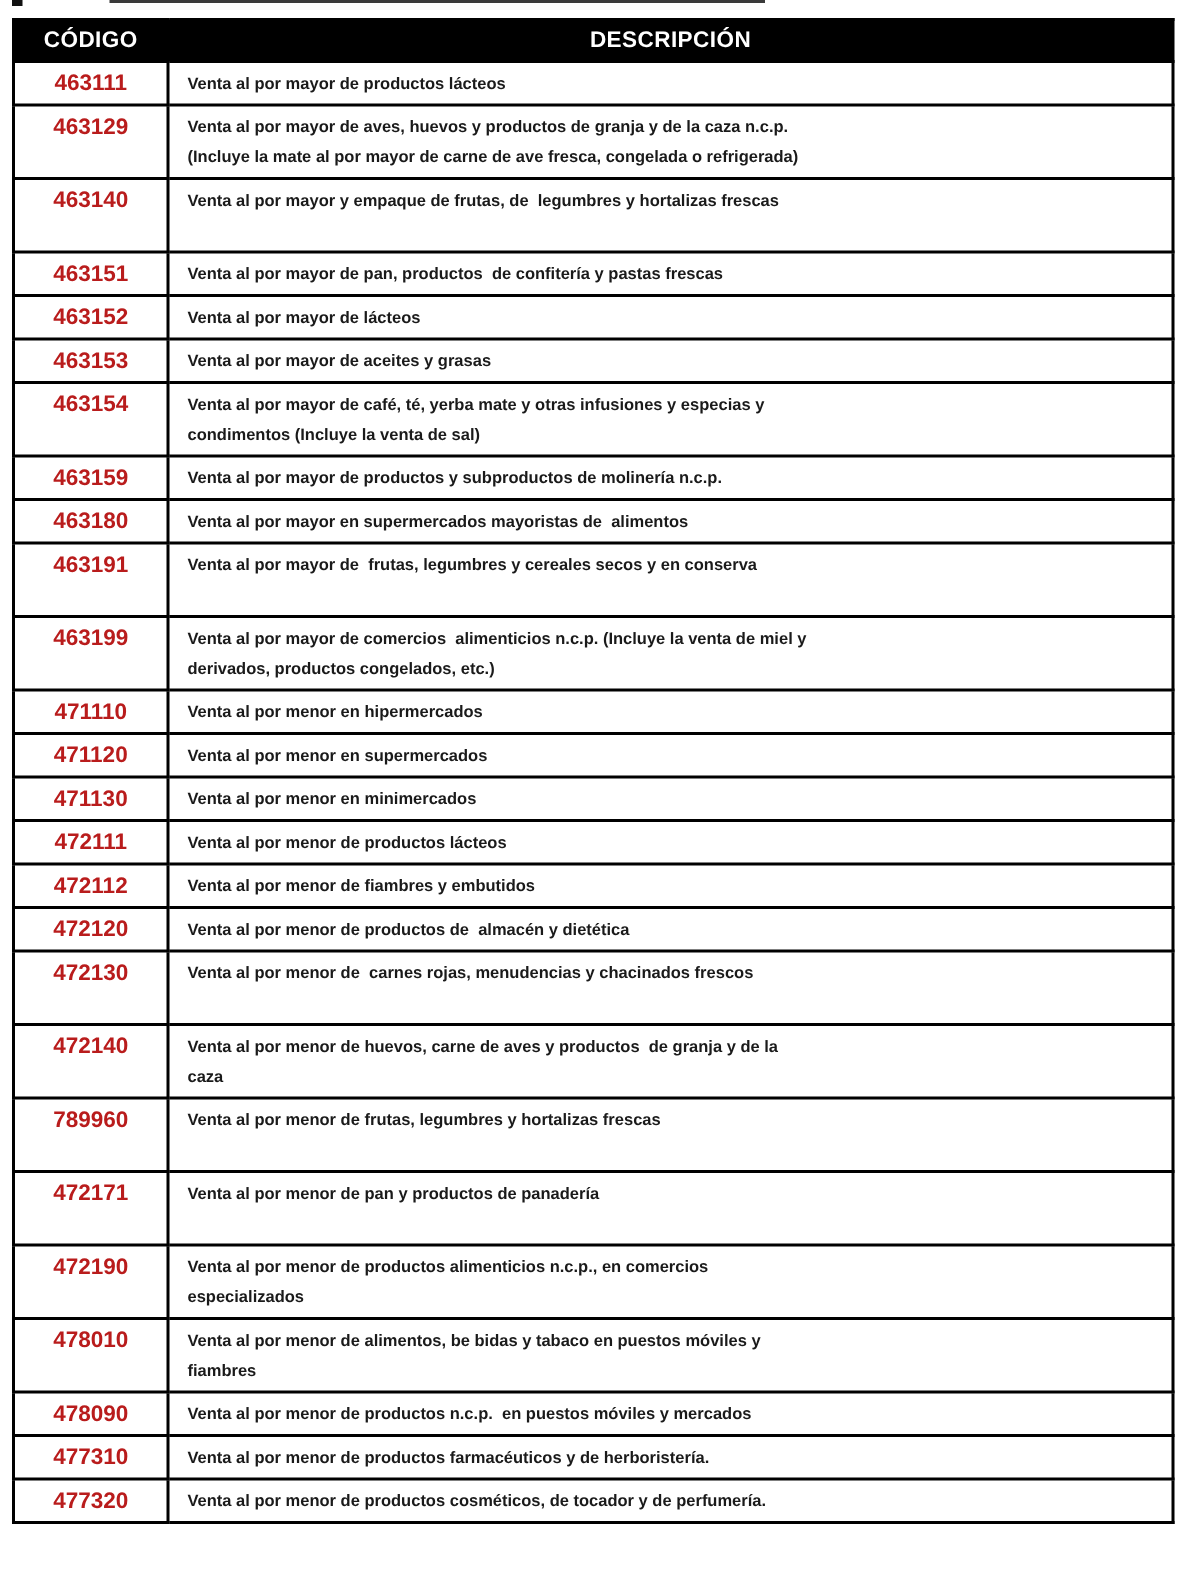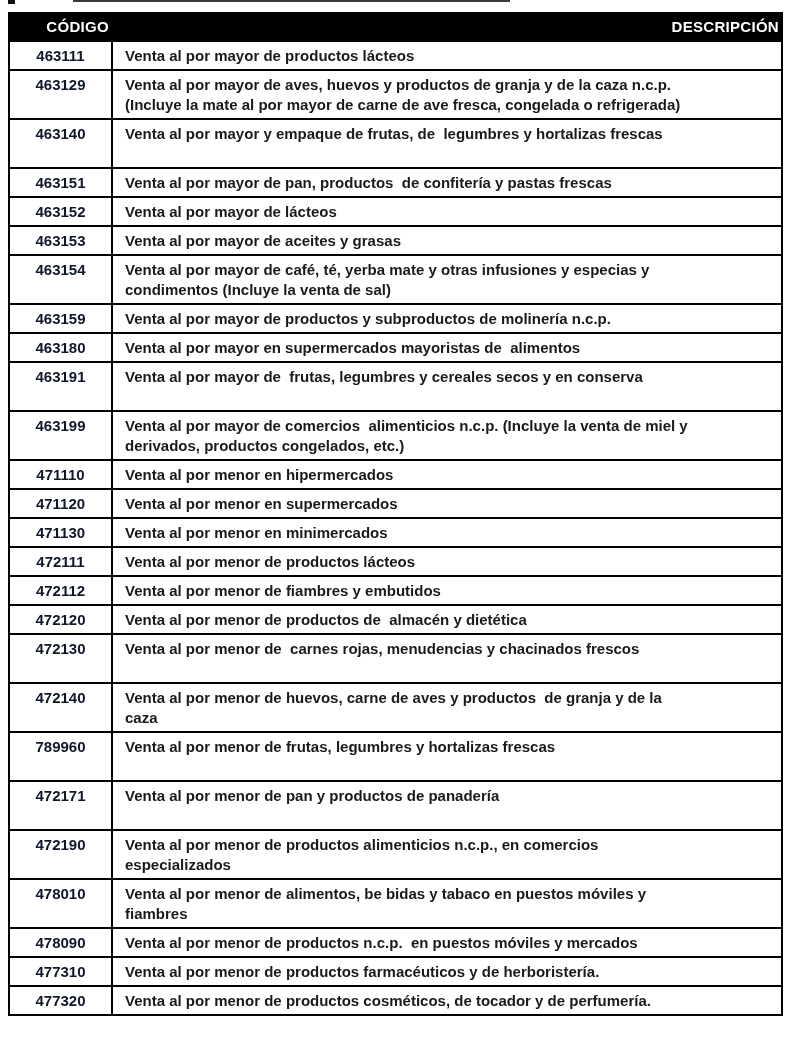--- a/index.html
+++ b/index.html
@@ -37,36 +37,36 @@
   table.codes th, table.codes td {
     border: 2px solid #000000;
     box-sizing: border-box;
   }
   thead th {
     background: #000000;
     color: #ffffff;
     font-size: 15px;
     font-weight: bold;
     letter-spacing: 0.3px;
-    text-align: right;
+    text-align: center;
     padding: 4px 2px;
     line-height: 18px;
   }
   td.code {
     text-align: center;
     vertical-align: top;
     font-size: 15px;
     font-weight: 600;
-    color: #0f172a;
+    color: #b91c1c;
     padding: 4px 2px 3px 2px;
     line-height: 20px;
   }
   td.desc {
     vertical-align: top;
-    font-size: 15px;
+    font-size: 11px;
     font-weight: 600;
     color: #1a1a1a;
     padding: 4px 10px 3px 12px;
   }
   td.desc .line {
     white-space: pre-wrap;
     line-height: 20px;
     min-height: 20px;
   }
 </style>

